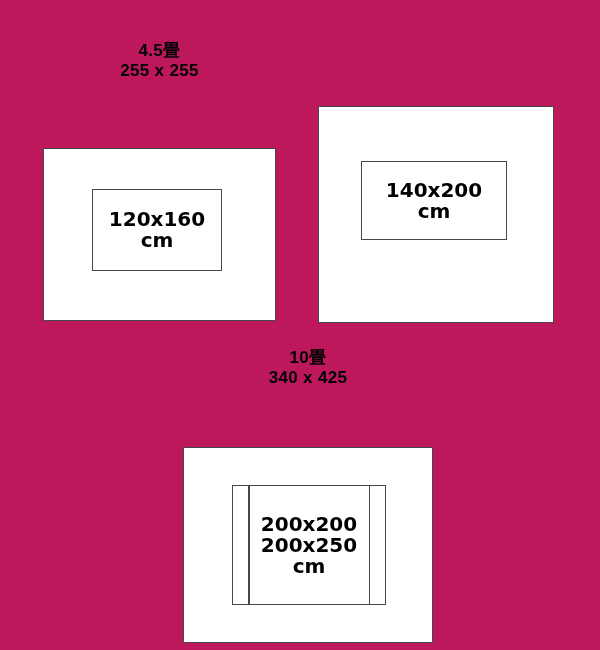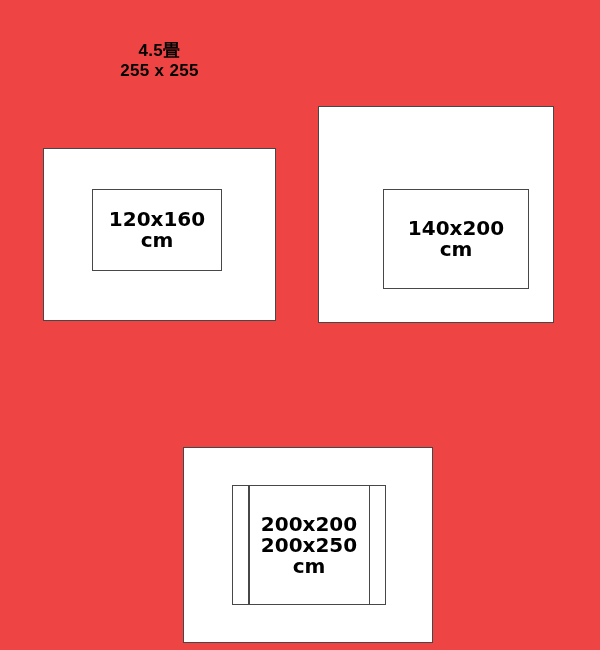--- a/index.html
+++ b/index.html
@@ -4,21 +4,21 @@
 <style>
   html, body {
     margin: 0;
     padding: 0;
     background: #ffffff;
   }
   .canvas {
     position: relative;
     width: 600px;
     height: 650px;
-    background: #ef4444;
+    background: #be185d;
     overflow: hidden;
     font-family: "Liberation Sans", sans-serif;
   }
   .header {
     position: absolute;
     text-align: center;
     color: #000000;
     font-weight: bold;
     font-size: 17px;
     line-height: 16px;
@@ -61,21 +61,21 @@
     background: #474747;
     z-index: 1;
   }
   
   #header-45 { left: 43px;  top: 43px;  width: 233px; }
   #room-45   { left: 43px;  top: 148px; width: 233px; height: 173px; }
   #rug-45    { left: 48px;  top: 40px;  width: 130px; height: 82px; }
   
   #header-8  { left: 318px; top: 43px;  width: 236px; }
   #room-8    { left: 318px; top: 106px; width: 236px; height: 217px; }
-  #rug-8     { left: 42px;  top: 82px;  width: 146px; height: 100px; margin-left: 22px; }
+  #rug-8     { left: 42px;  top: 54px;  width: 146px; height: 79px; }
   
   #header-10 { left: 183px; top: 350px; width: 250px; }
   #room-10   { left: 183px; top: 447px; width: 250px; height: 196px; }
   #rug-10    { left: 48px;  top: 37px;  width: 154px; height: 120px; }
   #rug-10 .stripe.left  { left: 15px; }
   #rug-10 .stripe.right { right: 15px; }
 </style>
 </head>
 <body>
 
@@ -96,20 +96,24 @@
 
   <div class="room" id="room-8">
     <div class="rug" id="rug-8">
       <div class="rug-text">
         <div>140x200</div>
         <div>cm</div>
       </div>
     </div>
   </div>
 
+  <div class="header" id="header-10">
+    <div>10畳</div>
+    <div class="room-size">340 x 425</div>
+  </div>
   <div class="room" id="room-10">
     <div class="rug" id="rug-10">
       <div class="stripe left"></div>
       <div class="stripe right"></div>
       <div class="rug-text">
         <div>200x200</div>
         <div>200x250</div>
         <div>cm</div>
       </div>
     </div>

